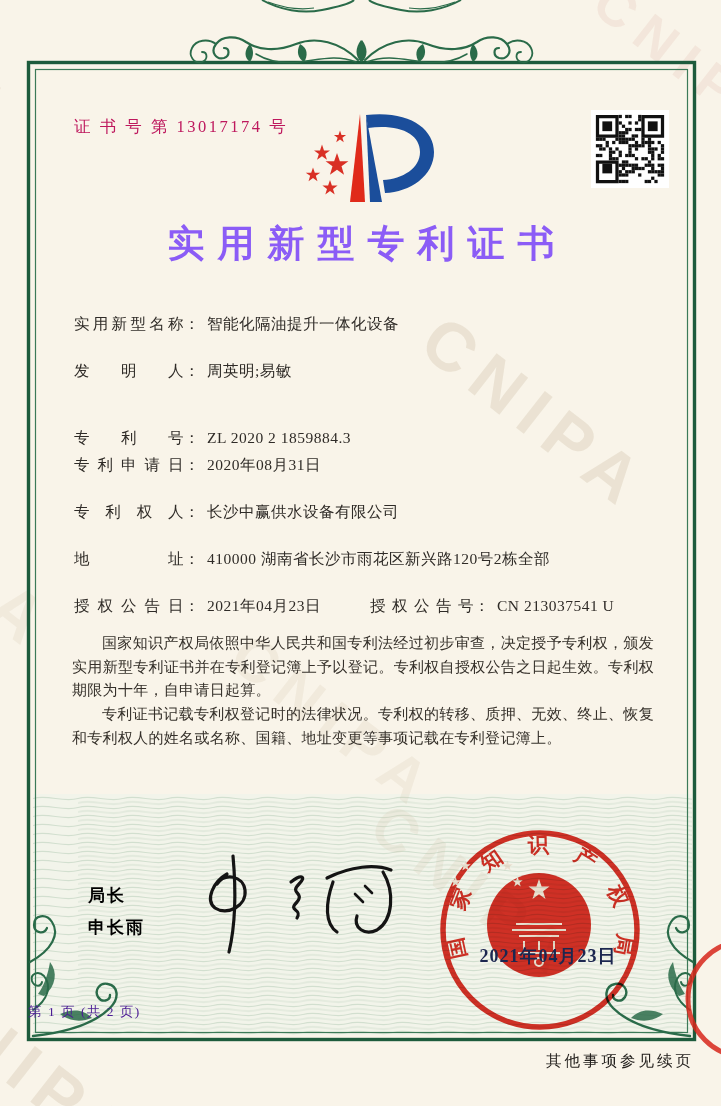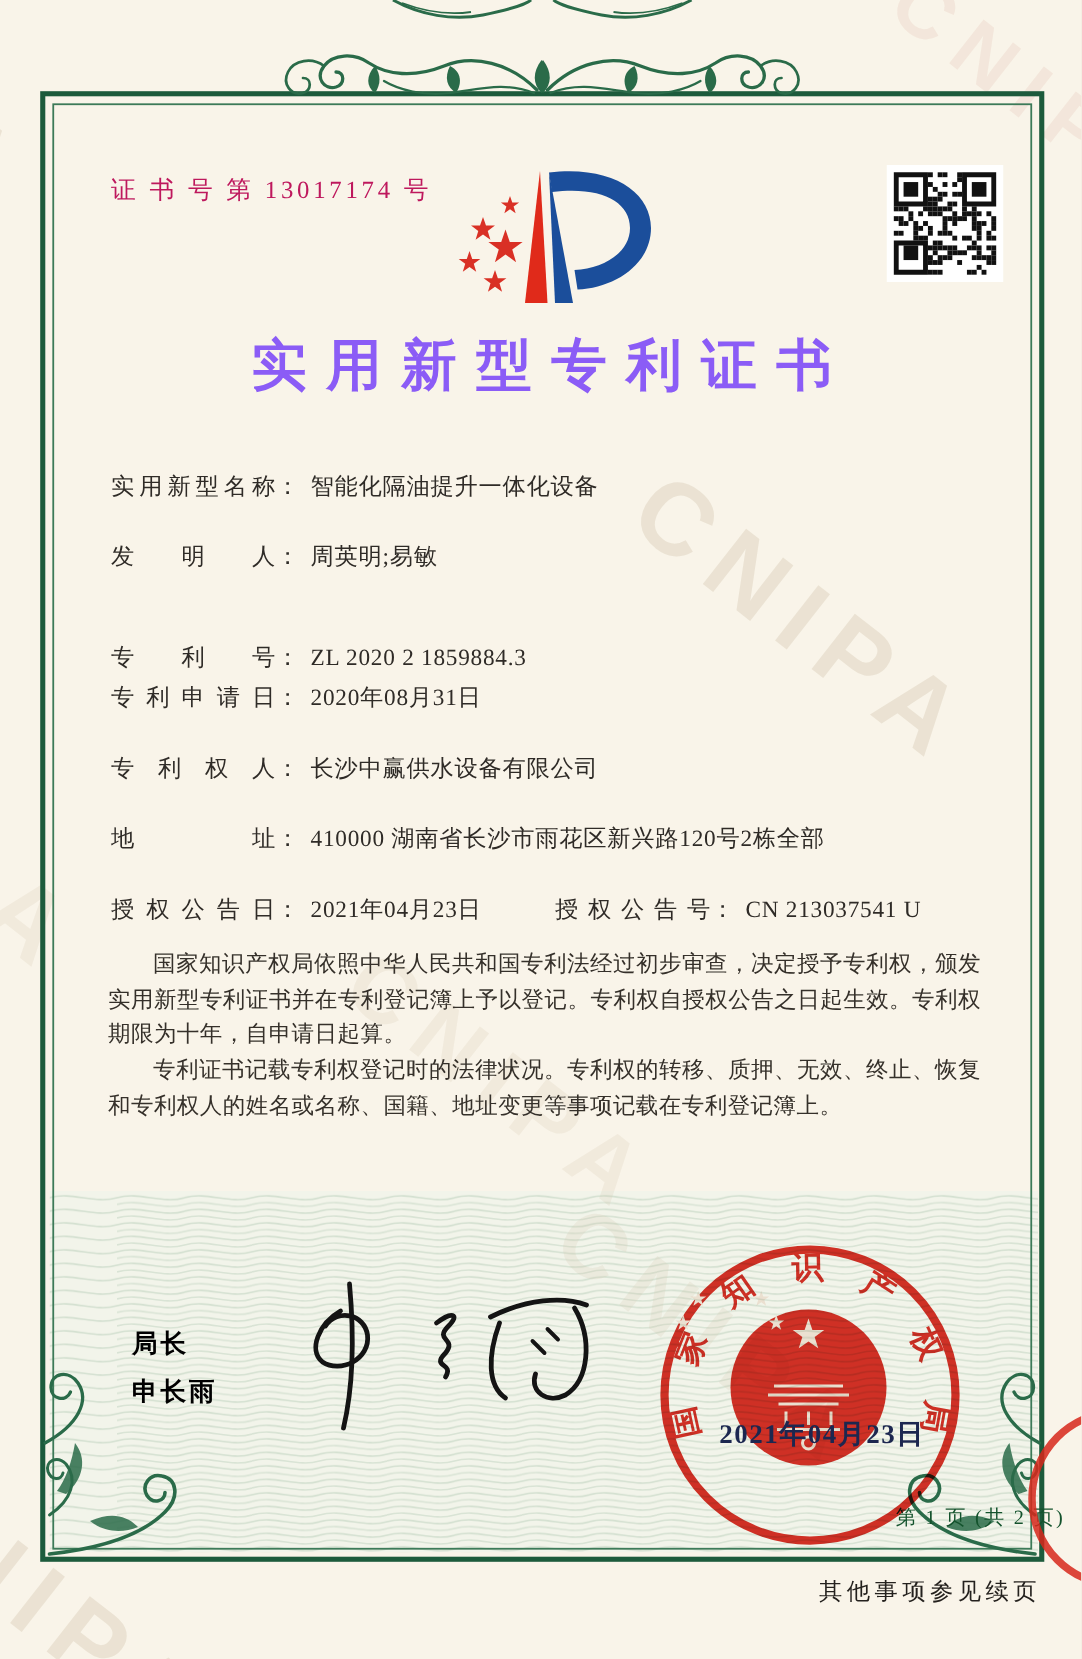--- a/index.html
+++ b/index.html
@@ -38,22 +38,22 @@
   
   .signer{position:absolute;left:88px;z-index:3;font-family:"Liberation Sans","DejaVu Sans",sans-serif;
           font-weight:bold;font-size:17px;letter-spacing:2px;color:#000000;}
   .sig{position:absolute;left:175px;top:848px;z-index:3;}
   
   .seal{position:absolute;left:434px;top:824px;z-index:4;opacity:.95;mix-blend-mode:multiply;}
   .sealdate{position:absolute;left:452px;top:944px;width:192px;z-index:5;text-align:center;
             font-size:18px;font-weight:bold;letter-spacing:1px;color:#1c2750;}
   .partial-seal{position:absolute;left:678px;top:934px;z-index:4;opacity:.85;}
   
-  .pageinfo{position:absolute;left:44px;top:1003px;width:666px;z-index:3;text-align:right;
-            font-size:13.5px;letter-spacing:1.5px;color:#14532d;}
+  .pageinfo{position:absolute;left:28px;top:1003px;width:666px;z-index:3;text-align:left;
+            font-size:13.5px;letter-spacing:1.5px;color:#4c1d95;}
   .footnote{position:absolute;left:28px;top:1051px;width:666px;z-index:3;text-align:right;
             font-size:15.5px;letter-spacing:3px;color:#24211e;}
 </style>
 </head>
 <body>
 
 <div class="page">
 
   <svg class="band" width="659" height="241" viewBox="0 0 659 241">
     <defs>

